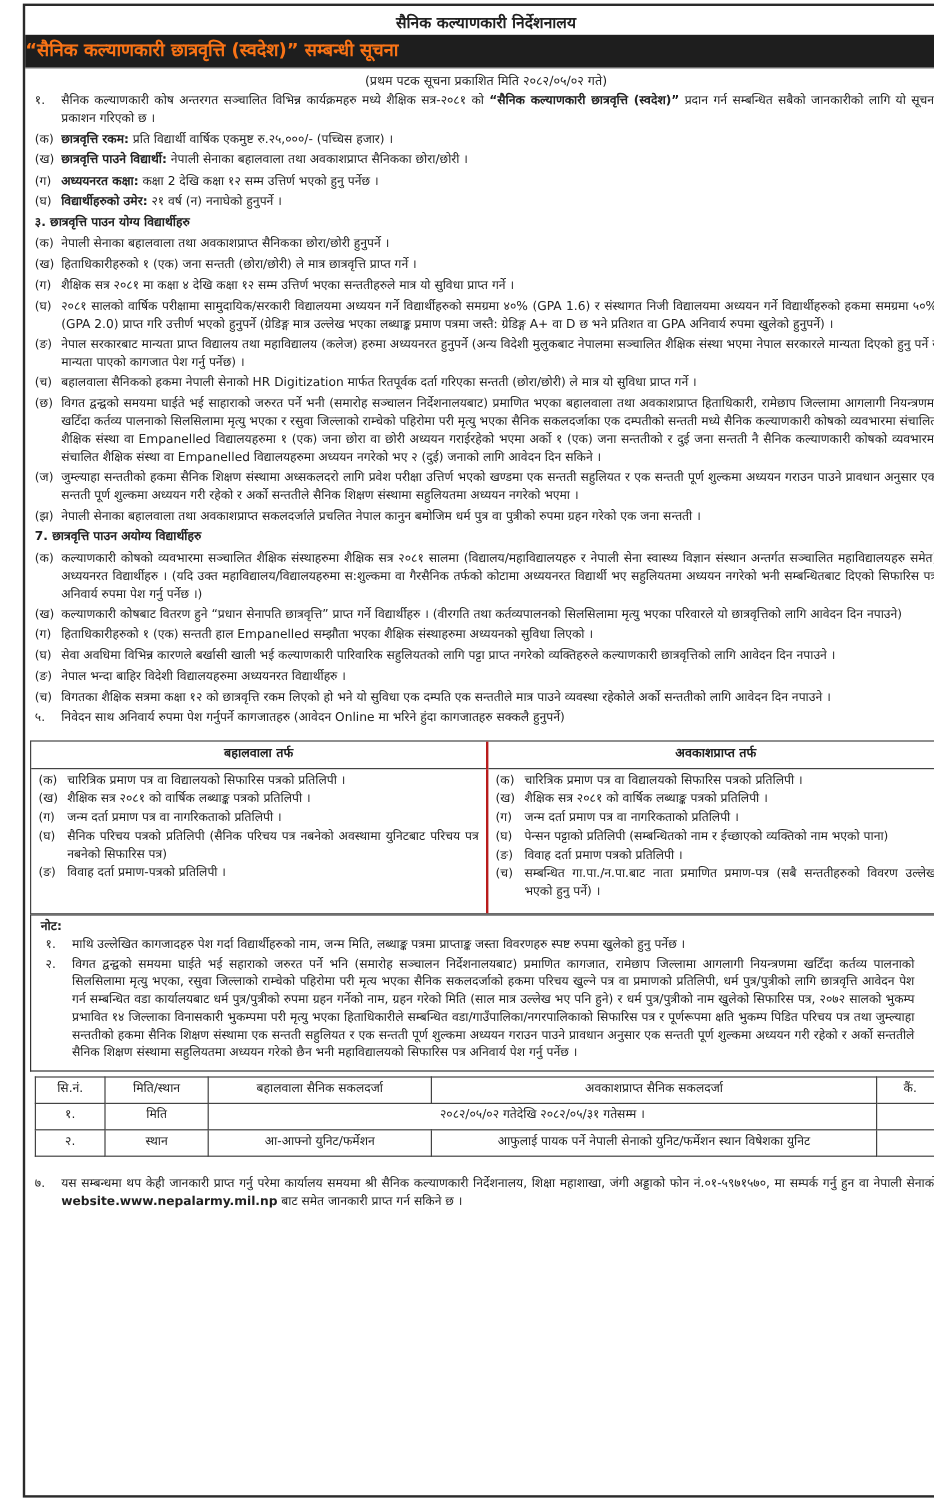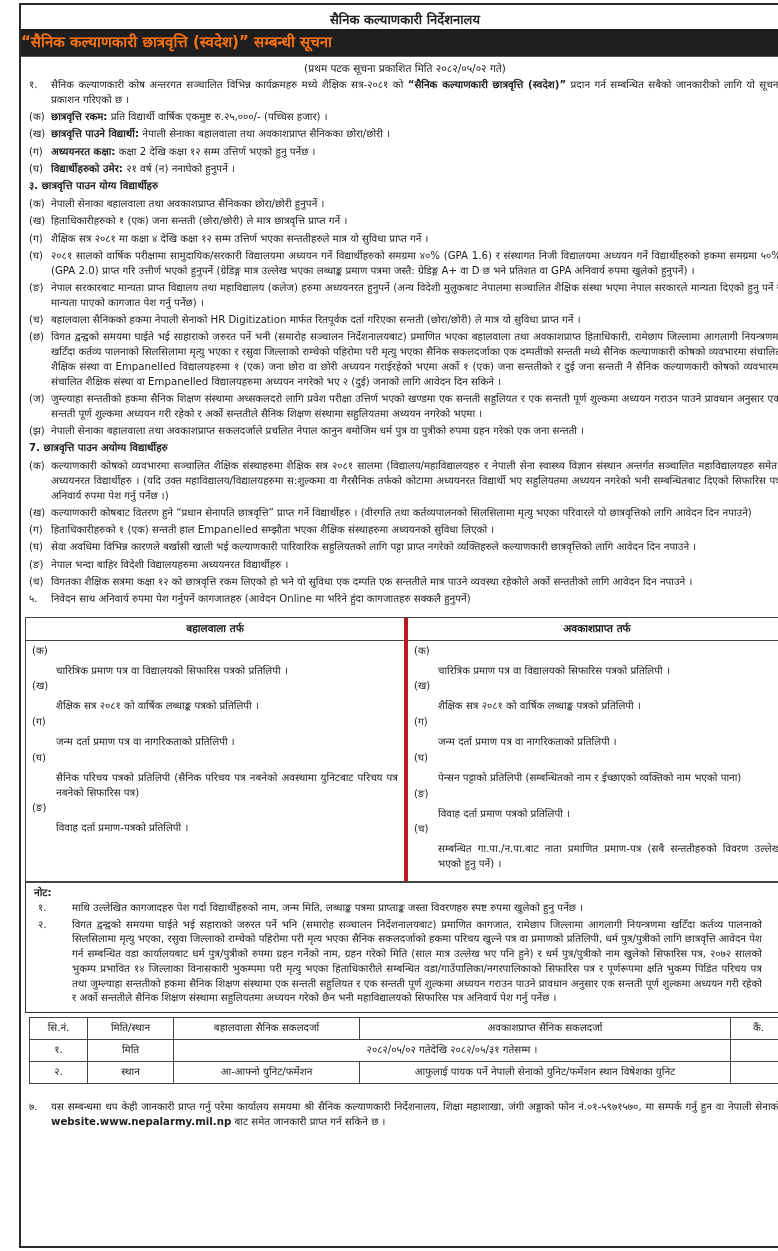--- a/index.html
+++ b/index.html
@@ -18,29 +18,29 @@
   .num .t { flex: 1; text-align: justify; }
   .item { display: flex; margin-bottom: 2.5px; }
   .item .k { width: 22px; flex-shrink: 0; }
   .item .t { flex: 1; text-align: justify; }
   .b { font-weight: bold; }
   .sec { font-weight: bold; margin: 2px 0 3px 0; }
   .docbox { border: 1px solid #444; margin: 10px 2px 0 4px; }
   .docbox table { width: 100%; border-collapse: collapse; }
   .docbox th { font-weight: bold; font-size: 10.5px; border-bottom: 1px solid #444; height: 22px; }
   .docbox td { vertical-align: top; padding: 3px 6px 8px 6px; }
-  .docbox .col1 { border-right: 4px solid #b91c1c; width: 50%; }
+  .docbox .col1 { border-right: 2px solid #b91c1c; width: 50%; }
   .docbox .li { display: flex; margin-bottom: 1px; }
   .docbox .li .k { width: 24px; flex-shrink: 0; }
-  .docbox .li .t { flex: 1; text-align: justify; margin-top: 20px; }
+  .docbox .li .t { flex: 1; text-align: justify; }
   .notebox { border: 1.5px solid #333; margin: 0 2px 0 4px; padding: 3px 24px 4px 8px; border-top: 1px solid #444; }
   .notebox .ttl { font-weight: bold; }
   .notebox .li { display: flex; margin-bottom: 2px; padding-left: 4px; }
   .notebox .li .k { width: 22px; flex-shrink: 0; }
-  .notebox .li .t { flex: 1; text-align: justify; margin-left: 12px; }
+  .notebox .li .t { flex: 1; text-align: justify; }
   .sched { width: calc(100% - 10px); margin: 4px 0 16px 8px; border-collapse: collapse; }
   .sched th, .sched td { border: 1px solid #444; text-align: center; height: 22px; font-size: 10.2px; }
   .sched th { font-weight: normal; }
   .footer { display: flex; }
   .footer .n { width: 22px; flex-shrink: 0; }
   .footer .t { flex: 1; text-align: justify; }
 </style>
 </head>
 <body>
 

